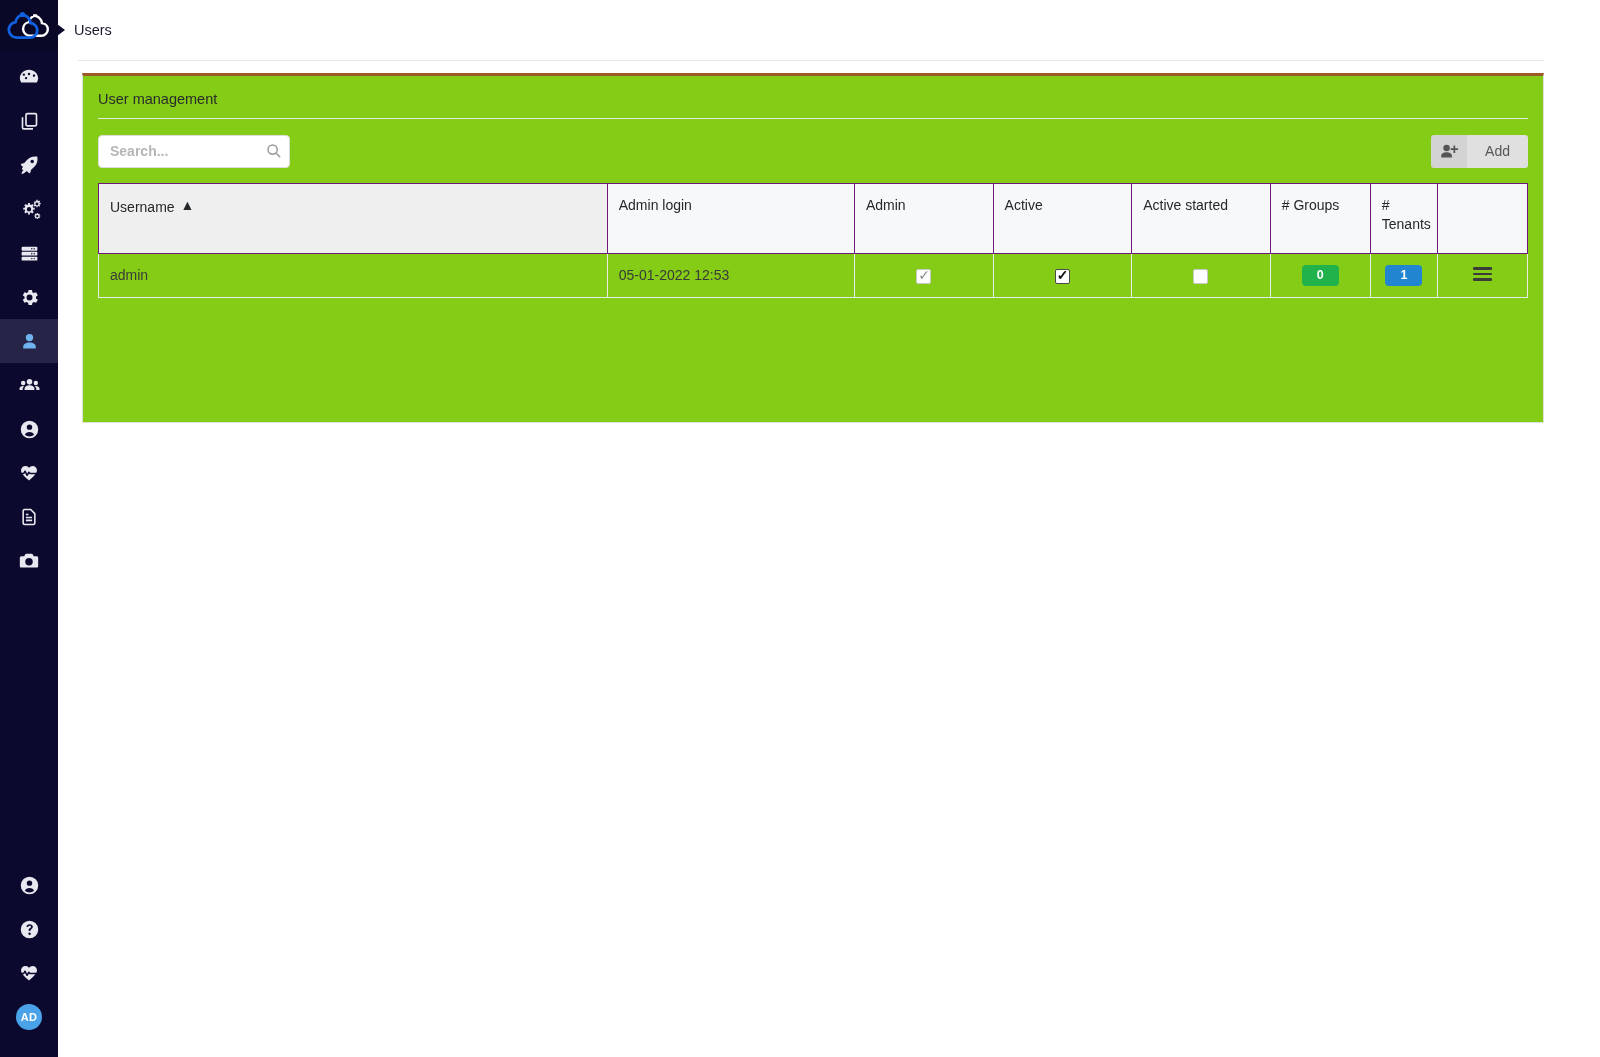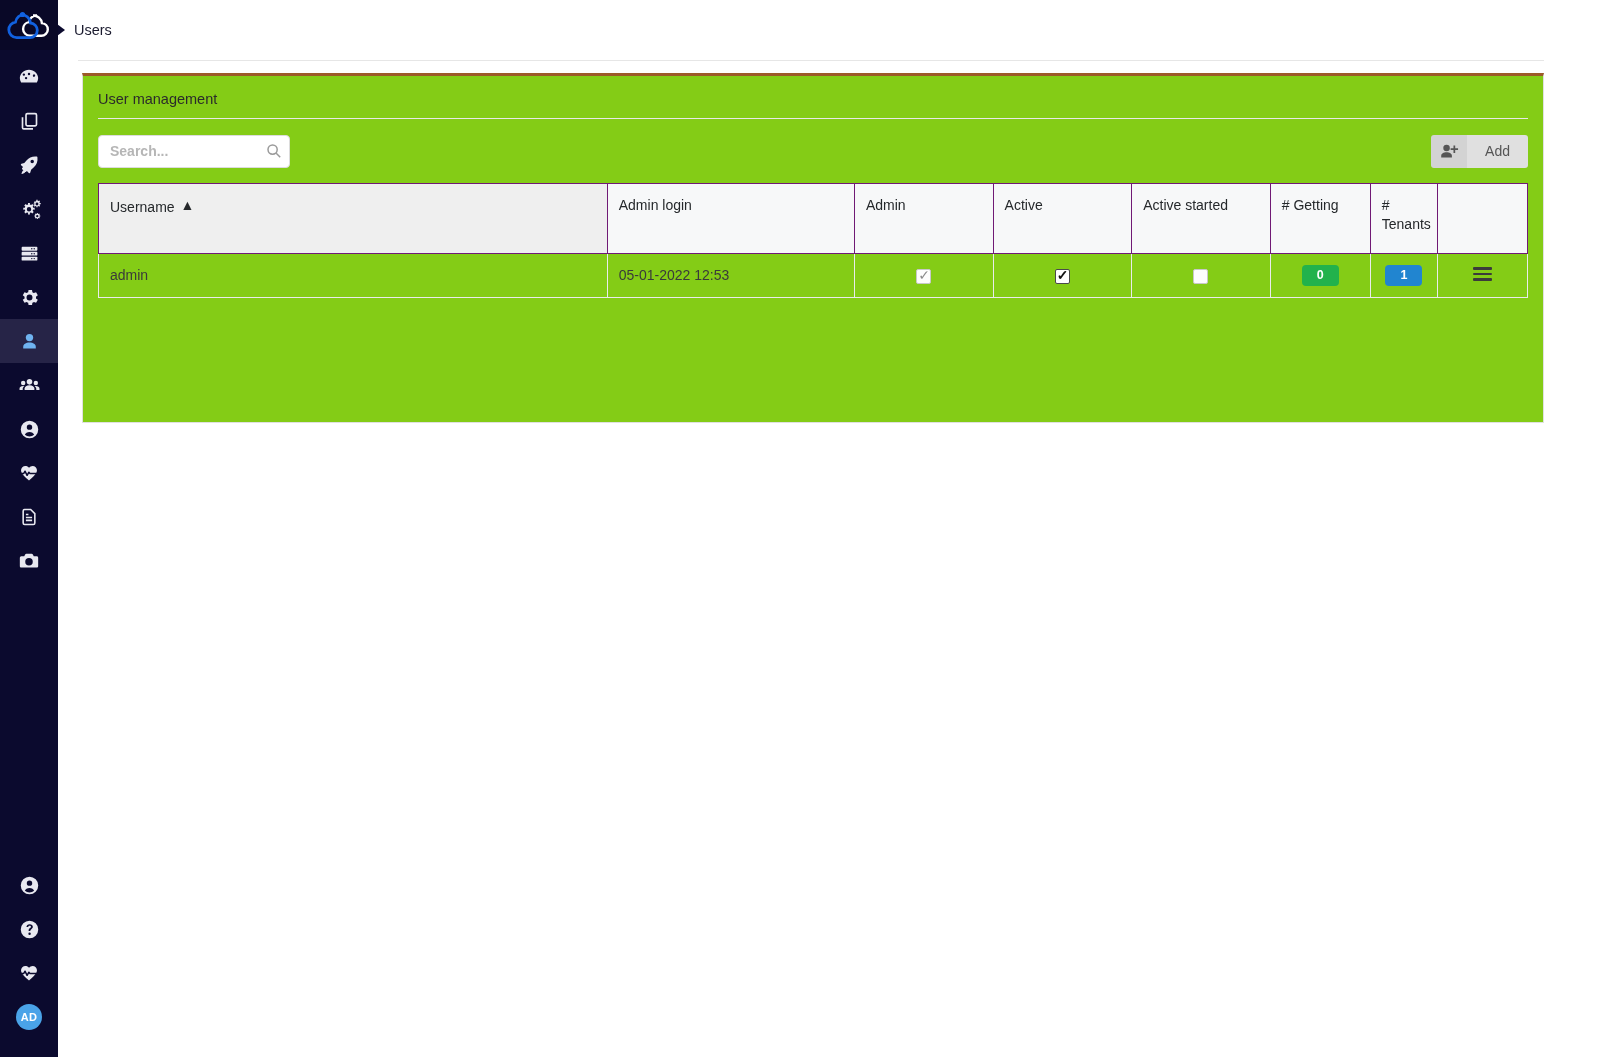--- a/index.html
+++ b/index.html
@@ -413,21 +413,21 @@
           <th>
             <span>Admin</span>
           </th>
           <th>
             <span>Active</span>
           </th>
           <th>
             <span>Active started</span>
           </th>
           <th>
-            <span># Getting</span>
+            <span># Groups</span>
           </th>
           <th>
             <span># Tenants</span>
           </th>
           <th></th>
         </tr>
       </thead>
       <tbody>
         <tr>
           <td>admin</td>

